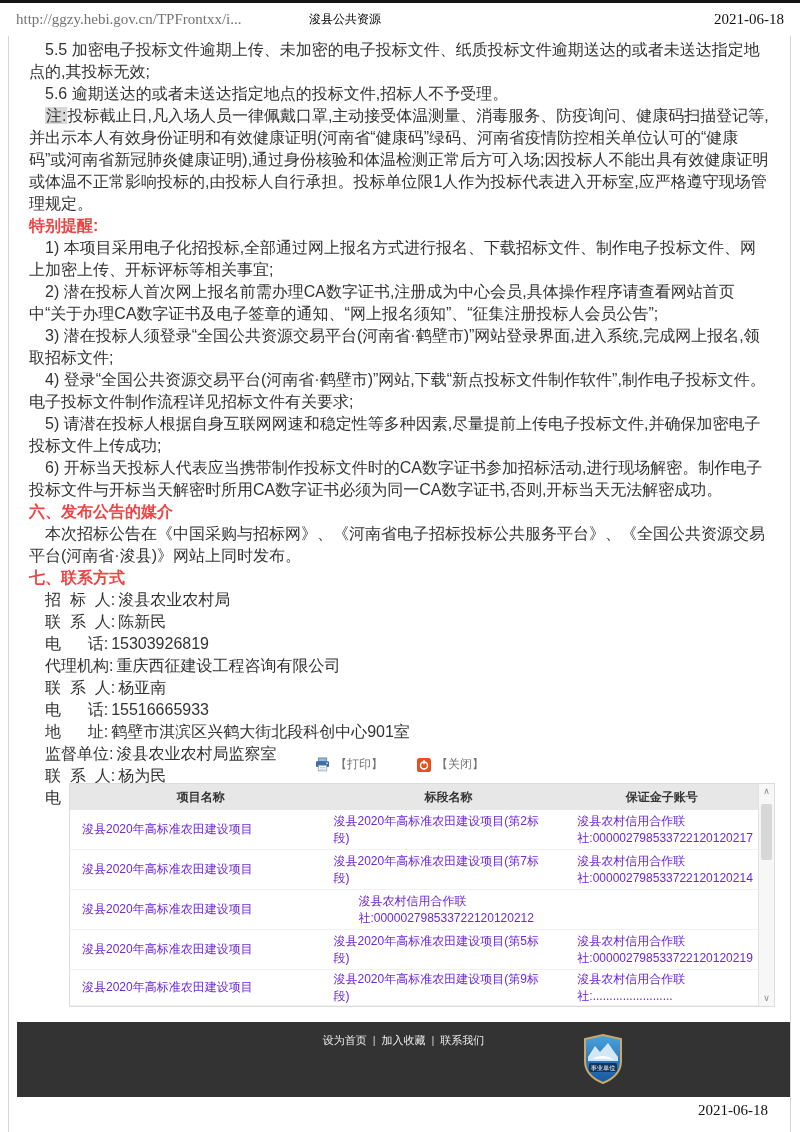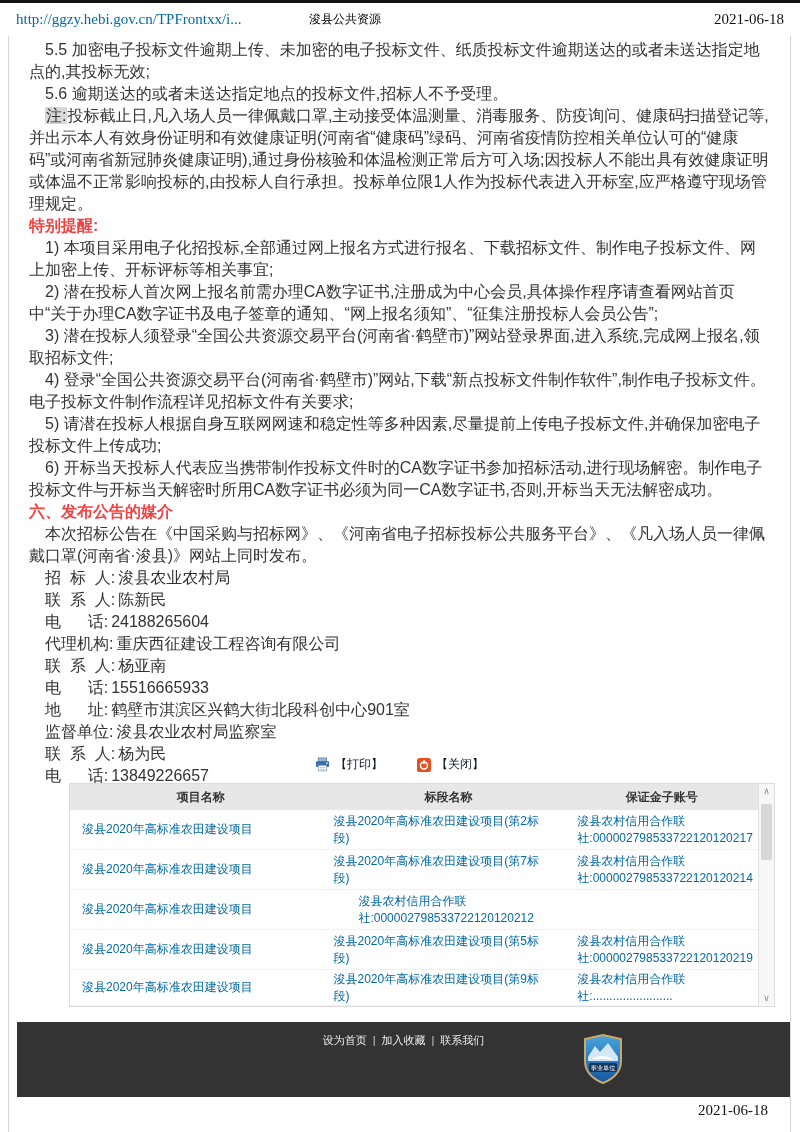--- a/index.html
+++ b/index.html
@@ -3,52 +3,52 @@
 <meta charset="utf-8">
 <style>
   * { box-sizing: border-box; margin: 0; padding: 0; }
   html,body { width: 800px; height: 1132px; background: #fff; overflow: hidden;
               font-family: "Liberation Sans", sans-serif; color: #222; }
   .top-line { height: 3px; background: #141414; }
 
   
   .page-header { position: relative; height: 33px; display: flex; align-items: center;
                  justify-content: space-between; padding: 0 16px; }
-  .hdr-url  { font-family: "Liberation Serif", serif; font-size: 15px; color: #0369a1; }
+  .hdr-url  { font-family: "Liberation Serif", serif; font-size: 15px; color: #737373; }
   .hdr-date { font-family: "Liberation Serif", serif; font-size: 15px; color: #111; }
   .hdr-title { position: absolute; left: 0; right: 110px; text-align: center;
                font-size: 12px; font-weight: normal; color: #000; }
 
   
   .frame { position: absolute; top: 36px; left: 8px; right: 9px; bottom: 0;
            border-left: 1px solid #d6d6d6; border-right: 1px solid #d6d6d6; background: #fff; }
 
   main { padding: 3px 18px 0 20px; font-size: 16px; line-height: 22px; color: #333; }
   .para { text-indent: 16px; }
   .bold-head { font-weight: bold; color: #ef4444; }
   .hl { background: #d8d8d8; padding: 0 1px; }
   .c-line { text-indent: 16px; line-height: 22px; }
   .c-label { white-space: pre; padding-right: 3px; }
 
   
   .actions { position: absolute; top: 720px; left: 0; right: 0; display: flex;
              justify-content: center; gap: 34px; align-items: center; }
   .action-link { display: inline-flex; align-items: center; gap: 5px; font-size: 12px;
-                 color: #0f172a; cursor: pointer; text-decoration: none; }
+                 color: #737373; cursor: pointer; text-decoration: none; }
   .action-link svg { display: block; }
 
   
   .table-box { position: absolute; top: 747px; left: 60px; width: 706px; height: 224px;
                border: 1px solid #dcdcdc; background: #fff; overflow: hidden; }
   .t-inner { margin-right: 16px; }
   .t-header { display: flex; height: 26px; align-items: center; background: #e7e7e7;
               font-weight: bold; color: #333; font-size: 12px; }
   .t-header .th { text-align: center; }
   .c1 { width: 38%; } .c2 { width: 34%; } .c3 { width: 28%; }
-  .t-row { display: flex; height: 40px; align-items: center; font-size: 12px; color: #0369a1;
+  .t-row { display: flex; height: 40px; align-items: center; font-size: 12px; color: #6d28d9;
            border-bottom: 1px solid #f1f1f1; }
   .t-row.clipped { height: 36px; overflow: hidden; }
   .t-row .td { overflow: hidden; }
   .td.c1 { padding-left: 12px; }
   .td.c2 { padding-left: 10px; }
   .td.c3 { padding-left: 6px; line-height: 17px; margin-left: 21px; }
 
   
   .sb { position: absolute; top: 0; right: 0; bottom: 0; width: 16px;
         background: #f7f7f7; border-left: 1px solid #e2e2e2; }
@@ -88,26 +88,27 @@
 
     <p class="bold-head">特别提醒:</p>
     <p class="para">1) 本项目采用电子化招投标,全部通过网上报名方式进行报名、下载招标文件、制作电子投标文件、网上加密上传、开标评标等相关事宜;</p>
     <p class="para">2) 潜在投标人首次网上报名前需办理CA数字证书,注册成为中心会员,具体操作程序请查看网站首页中“关于办理CA数字证书及电子签章的通知、“网上报名须知”、“征集注册投标人会员公告”;</p>
     <p class="para">3) 潜在投标人须登录“全国公共资源交易平台(河南省·鹤壁市)”网站登录界面,进入系统,完成网上报名,领取招标文件;</p>
     <p class="para">4) 登录“全国公共资源交易平台(河南省·鹤壁市)”网站,下载“新点投标文件制作软件”,制作电子投标文件。电子投标文件制作流程详见招标文件有关要求;</p>
     <p class="para">5) 请潜在投标人根据自身互联网网速和稳定性等多种因素,尽量提前上传电子投标文件,并确保加密电子投标文件上传成功;</p>
     <p class="para">6) 开标当天投标人代表应当携带制作投标文件时的CA数字证书参加招标活动,进行现场解密。制作电子投标文件与开标当天解密时所用CA数字证书必须为同一CA数字证书,否则,开标当天无法解密成功。</p>
 
     <p class="bold-head">六、发布公告的媒介</p>
-    <p class="para">本次招标公告在《中国采购与招标网》、《河南省电子招标投标公共服务平台》、《凡入场人员一律佩戴口罩(河南省·浚县)》网站上同时发布。</p>
-
+    <p class="para">本次招标公告在《中国采购与招标网》、《河南省电子招标投标公共服务平台》、《全国公共资源交易平台(河南省·浚县)》网站上同时发布。</p>
+
+    <p class="bold-head">七、联系方式</p>
 
     <div class="c-line"><span class="c-label">招  标  人:</span><span>浚县农业农村局</span></div>
     <div class="c-line"><span class="c-label">联  系  人:</span><span>陈新民</span></div>
-    <div class="c-line"><span class="c-label">电      话:</span><span>24188265604</span></div>
+    <div class="c-line"><span class="c-label">电      话:</span><span>15303926819</span></div>
     <div class="c-line"><span class="c-label">代理机构:</span><span>重庆西征建设工程咨询有限公司</span></div>
     <div class="c-line"><span class="c-label">联  系  人:</span><span>杨亚南</span></div>
     <div class="c-line"><span class="c-label">电      话:</span><span>15516665933</span></div>
     <div class="c-line"><span class="c-label">地      址:</span><span>鹤壁市淇滨区兴鹤大街北段科创中心901室</span></div>
     <div class="c-line"><span class="c-label">监督单位:</span><span>浚县农业农村局监察室</span></div>
     <div class="c-line"><span class="c-label">联  系  人:</span><span>杨为民</span></div>
     <div class="c-line"><span class="c-label">电      话:</span><span>13849226657</span></div>
   </main>
 
   <div class="actions">

